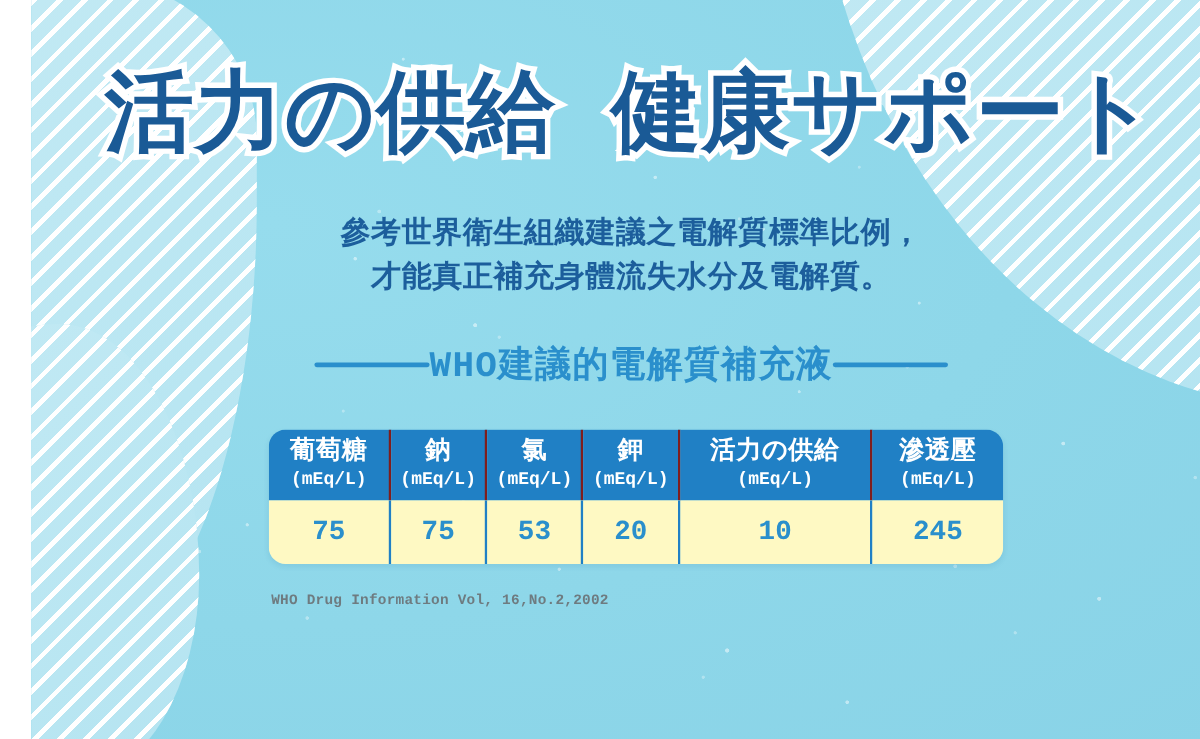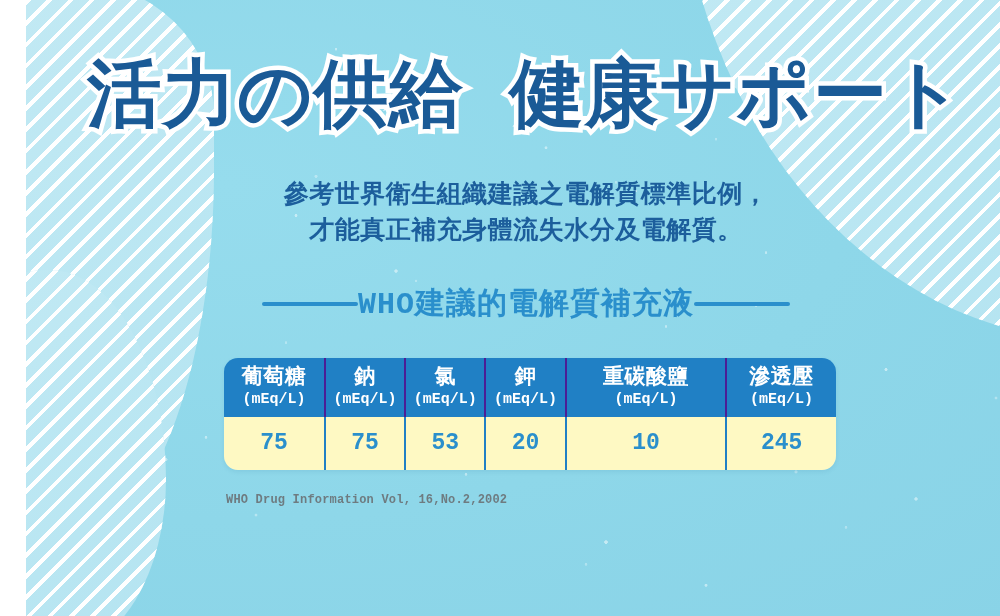--- a/index.html
+++ b/index.html
@@ -185,21 +185,21 @@
     box-shadow: 0 2px 4px rgba(30,100,150,.10);
   }
 
   .who-table thead th {
     background: #2080c5;
     color: #ffffff;
     padding: 8px 2px 9px;
     text-align: center;
     vertical-align: middle;
     font-weight: 700;
-    border-right: 2px solid #4c1d95;
+    border-right: 2px solid #7f1d1d;
     line-height: 1.15;
   }
   .who-table thead th:last-child { border-right: none; }
 
   .th-name {
     display: block;
     font-size: 21px;
     letter-spacing: .5px;
   }
   .th-unit {
@@ -287,21 +287,21 @@
             </th>
             <th>
               <span class="th-name">氯</span>
               <span class="th-unit">(mEq/L)</span>
             </th>
             <th>
               <span class="th-name">鉀</span>
               <span class="th-unit">(mEq/L)</span>
             </th>
             <th>
-              <span class="th-name">重碳酸鹽</span>
+              <span class="th-name">活力の供給</span>
               <span class="th-unit">(mEq/L)</span>
             </th>
             <th>
               <span class="th-name">滲透壓</span>
               <span class="th-unit">(mEq/L)</span>
             </th>
           </tr>
         </thead>
         <tbody>
           <tr>

